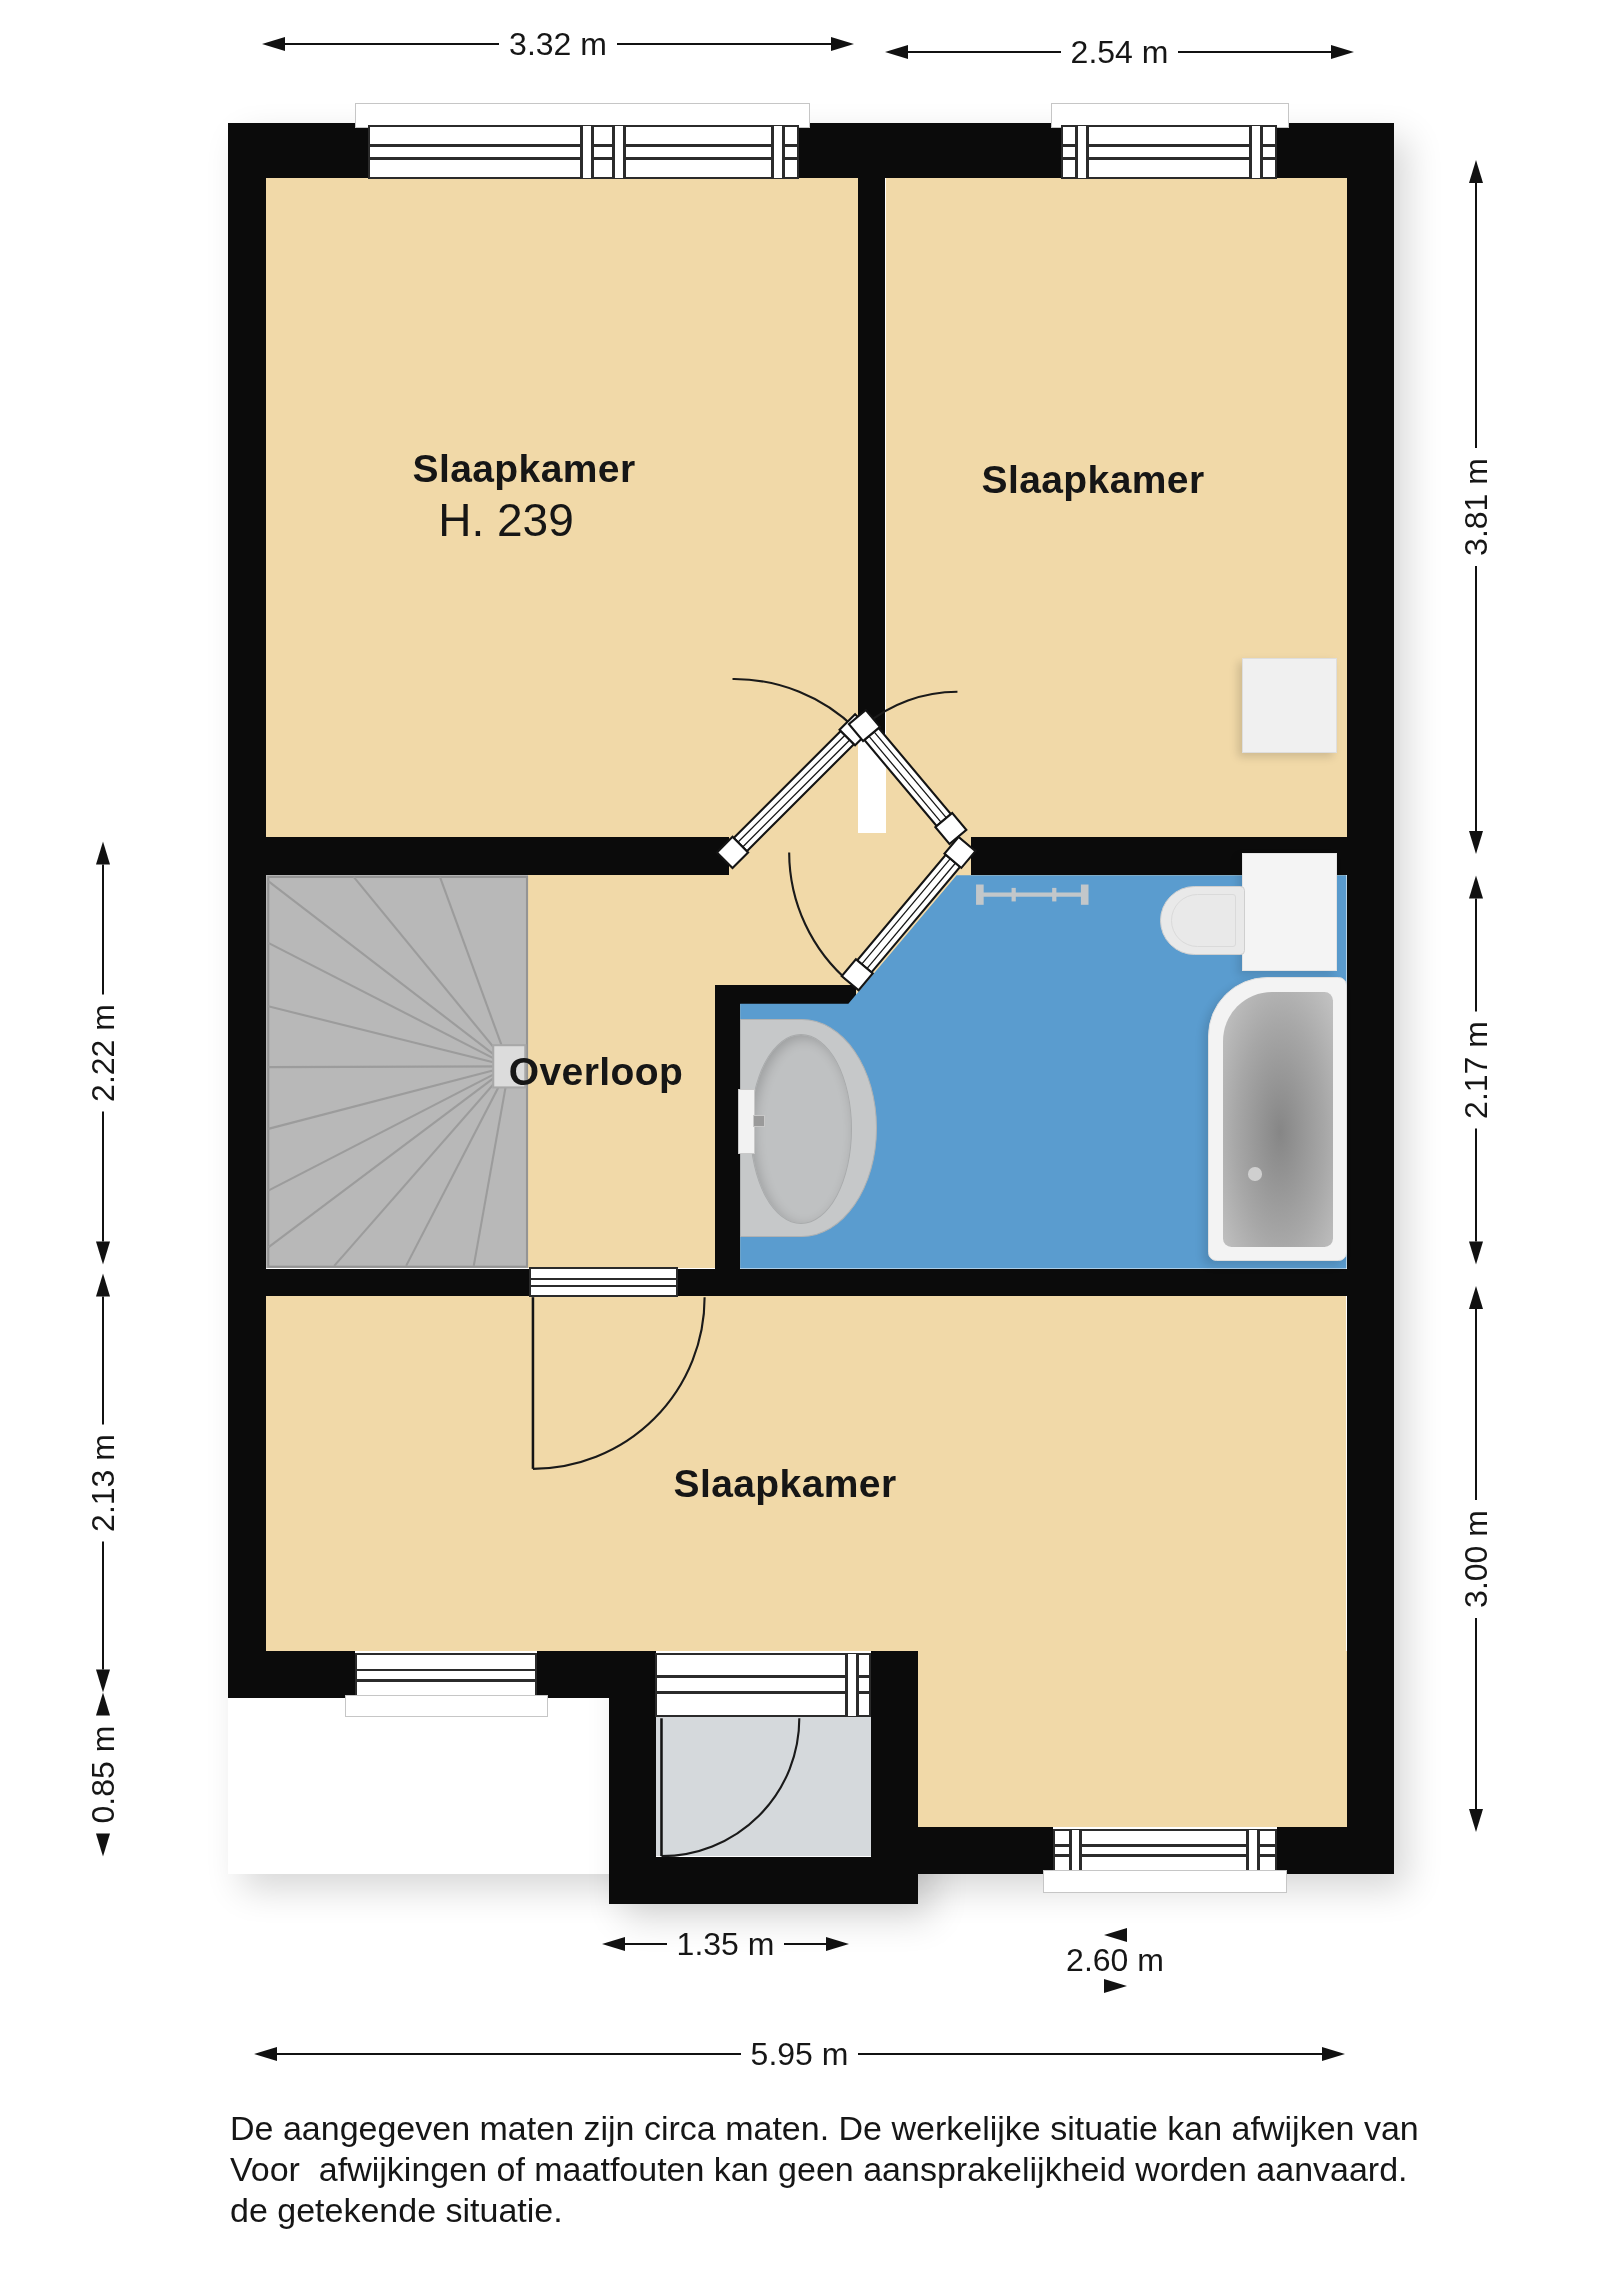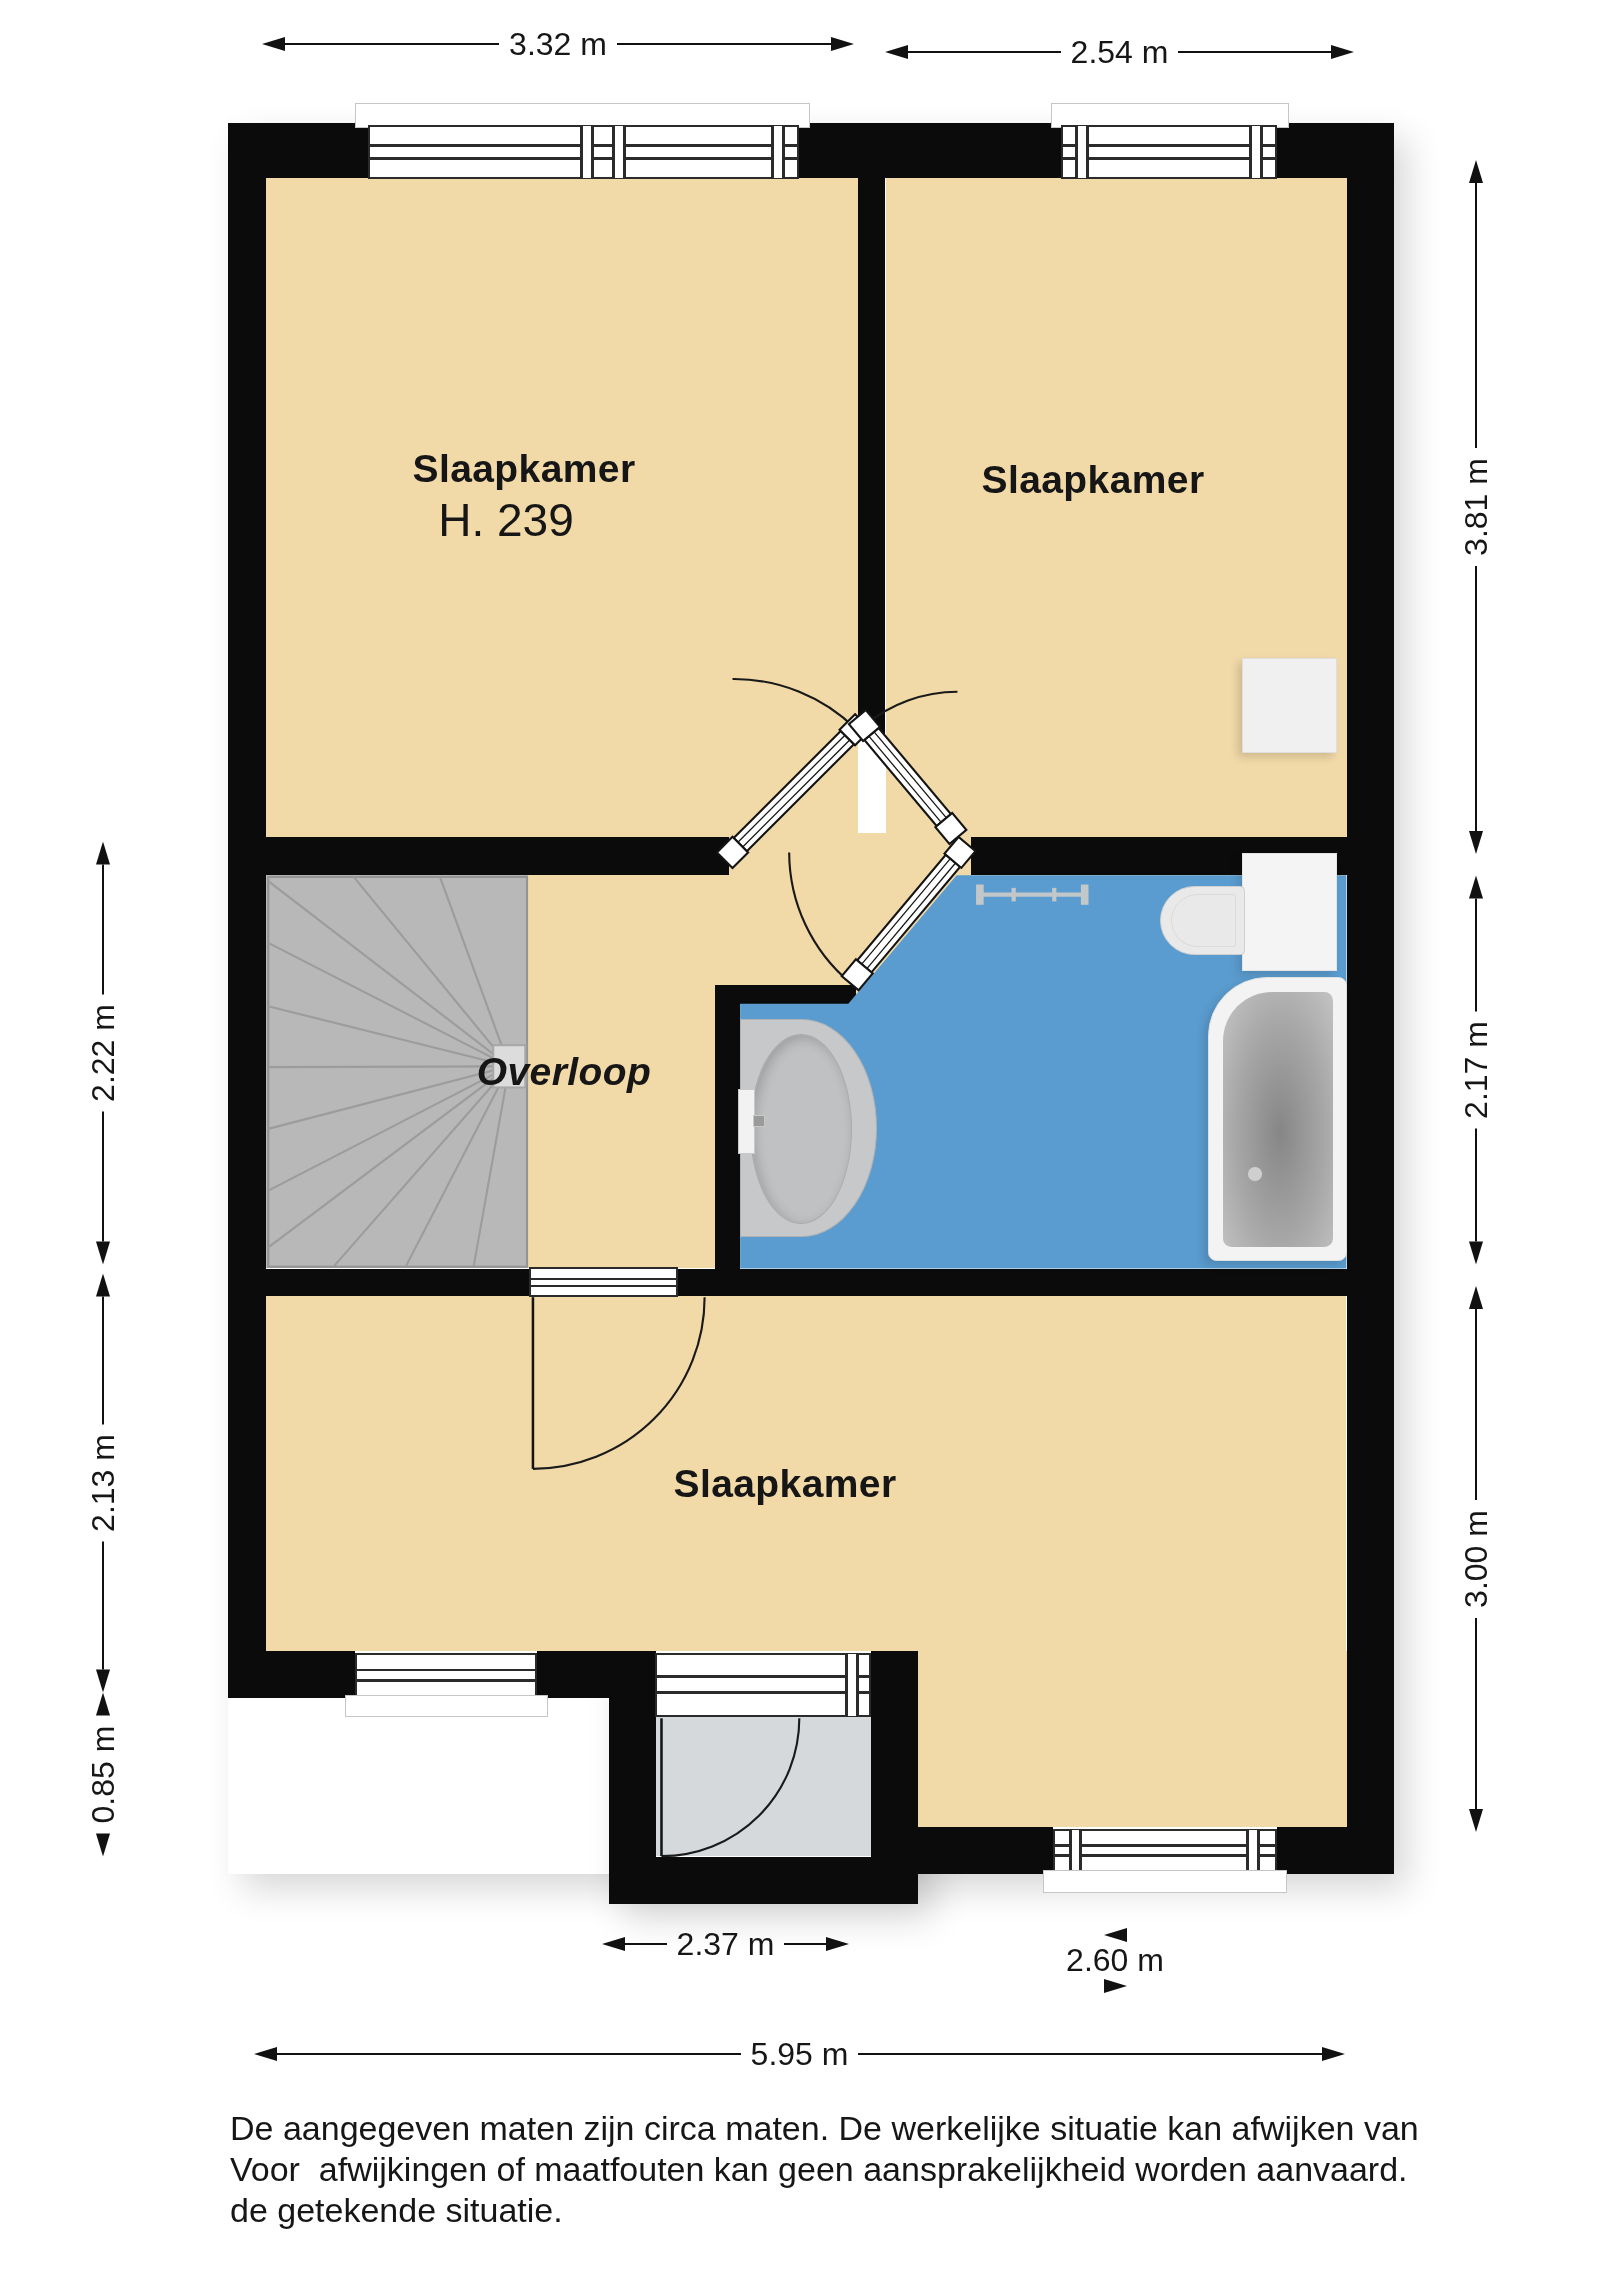--- a/index.html
+++ b/index.html
@@ -217,21 +217,21 @@
 <div class="faucet" style="left:738px;top:1089px;width:15px;height:63px;"></div>
 <div class="faucet" style="left:753px;top:1115px;width:10px;height:10px;background:#9a9a9a;"></div>
 <div class="bath" style="left:1208px;top:977px;width:139px;height:284px;">
   <div class="tub"></div>
   <div class="drain" style="left:39px;top:189px;"></div>
 </div>
 
 <div class="room-label" style="left:524px;top:469px;">Slaapkamer</div>
 <div class="room-sub" style="left:506px;top:520px;">H. 239</div>
 <div class="room-label" style="left:1093px;top:480px;">Slaapkamer</div>
-<div class="room-label" style="left:564px;top:1072px;font-style:italic;">Overloop</div>
+<div class="room-label" style="left:596px;top:1072px;">Overloop</div>
 <div class="room-label" style="left:785px;top:1484px;">Slaapkamer</div>
 
 <div class="dim" style="left:262px;top:28px;width:592px;">
   <span class="ah-l"></span>
     <span class="line"></span>
   <span class="lab">3.32 m</span>
   <span class="line"></span>
     <span class="ah-r"></span>
 </div>
 <div class="dim" style="left:885px;top:36px;width:469px;">
@@ -282,21 +282,21 @@
   <span class="ah-l"></span>
     <span class="line"></span>
   <span class="lab">0.85 m</span>
   <span class="line"></span>
     <span class="ah-r"></span>
 </div>
 
 <div class="dim" style="left:602px;top:1928px;width:247px;">
   <span class="ah-l"></span>
     <span class="line"></span>
-  <span class="lab">2.37 m</span>
+  <span class="lab">1.35 m</span>
   <span class="line"></span>
     <span class="ah-r"></span>
 </div>
 <div class="dim" style="left:880px;top:1928px;width:470px;flex-direction:column;">
   <span class="ah-l"></span>
     <span class="line"></span>
   <span class="lab">2.60 m</span>
   <span class="line"></span>
     <span class="ah-r"></span>
 </div>

